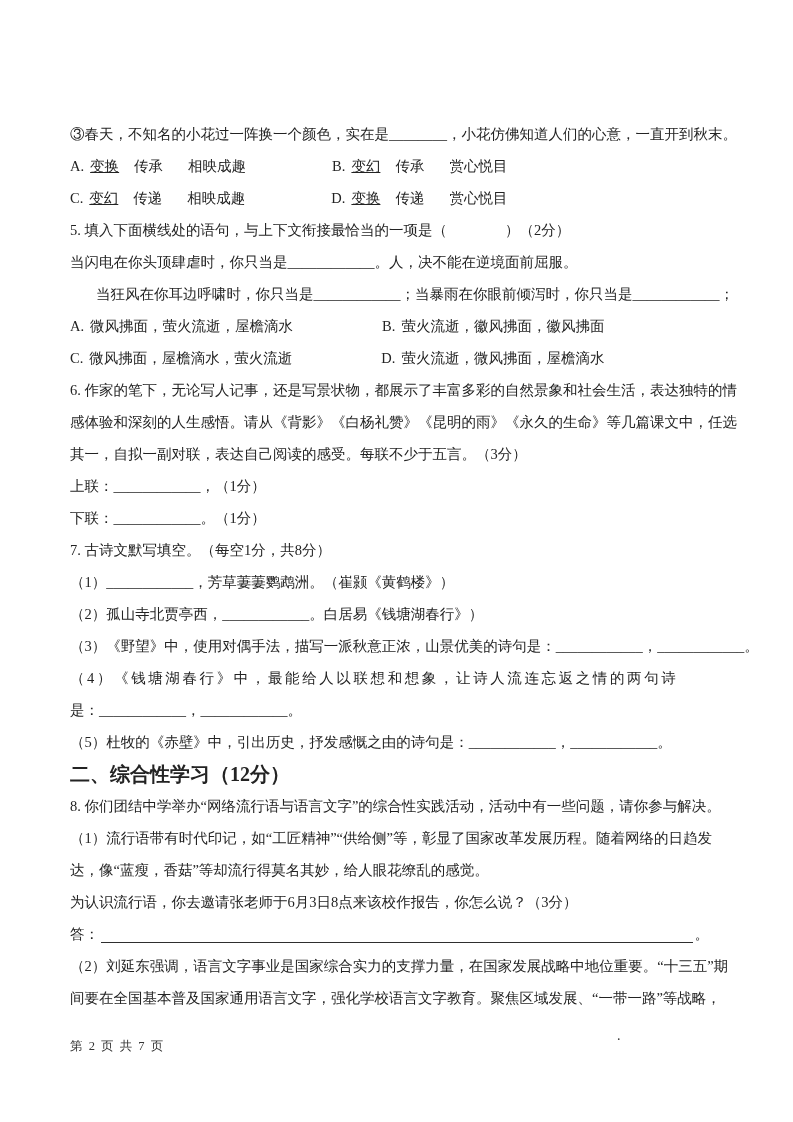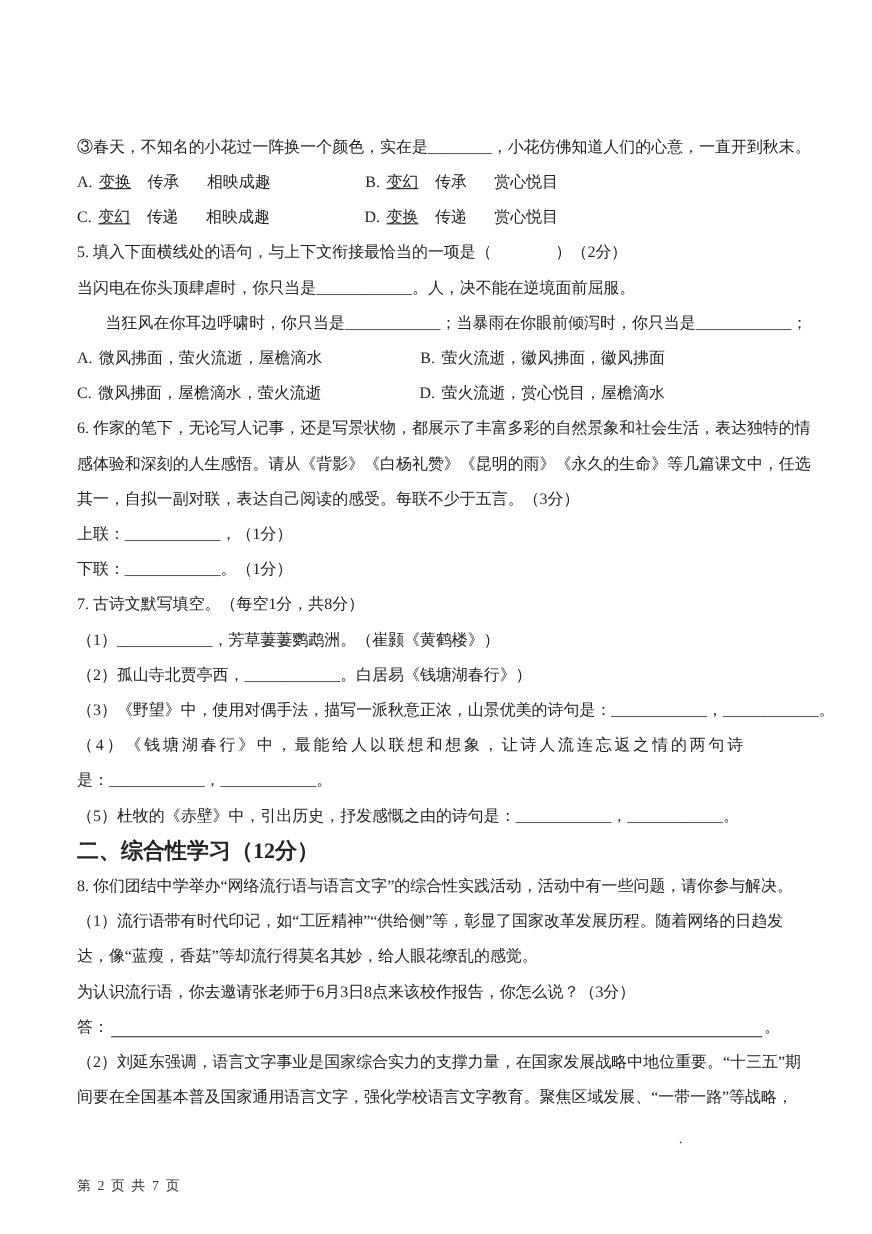--- a/index.html
+++ b/index.html
@@ -21,21 +21,21 @@
   .cell-w3{display:inline-block;width:144px;}
   
   .q5a{display:inline-block;width:292px;}
   .spread{letter-spacing:2.6px;}
   .bold{font-weight:bold;font-size:20px;}
   
   .ansrow{display:flex;align-items:flex-end;height:32px;}
   .ansrow .lbl{line-height:32px;flex:0 0 auto;}
   .ansline{flex:1 1 auto;border-bottom:1px solid #2e2e2e;margin:0 2px 7px 2px;height:0;}
   .ansrow .tail{line-height:32px;flex:0 0 auto;}
-  .footer{position:absolute;left:70px;top:1068px;font-size:12.5px;line-height:20px;letter-spacing:1.5px;color:#333;}
+  .footer{position:absolute;left:70px;top:1036px;font-size:12.5px;line-height:20px;letter-spacing:1.5px;color:#333;}
   .stray-dot{position:absolute;left:617px;top:1028px;font-size:14px;color:#333;}
 </style>
 </head>
 <body>
 
 <div class="page">
   <div class="content">
 
     <div class="line">③春天，不知名的小花过一阵换一个颜色，实在是________，小花仿佛知道人们的心意，一直开到秋末。</div>
 
@@ -69,21 +69,21 @@
       <span class="ol">A.</span>
       <span class="q5a">微风拂面，萤火流逝，屋檐滴水</span>
       <span class="ol">B.</span>
       <span>萤火流逝，徽风拂面，徽风拂面</span>
     </div>
 
     <div class="line optrow">
       <span class="ol">C.</span>
       <span class="q5a">微风拂面，屋檐滴水，萤火流逝</span>
       <span class="ol">D.</span>
-      <span>萤火流逝，赏心悦目，屋檐滴水</span>
+      <span>萤火流逝，微风拂面，屋檐滴水</span>
     </div>
 
     <div class="line">6. 作家的笔下，无论写人记事，还是写景状物，都展示了丰富多彩的自然景象和社会生活，表达独特的情</div>
     <div class="line">感体验和深刻的人生感悟。请从《背影》《白杨礼赞》《昆明的雨》《永久的生命》等几篇课文中，任选</div>
     <div class="line">其一，自拟一副对联，表达自己阅读的感受。每联不少于五言。（3分）</div>
     <div class="line">上联：____________，（1分）</div>
     <div class="line">下联：____________。（1分）</div>
 
     <div class="line">7. 古诗文默写填空。（每空1分，共8分）</div>
     <div class="line">（1）____________，芳草萋萋鹦鹉洲。（崔颢《黄鹤楼》）</div>

